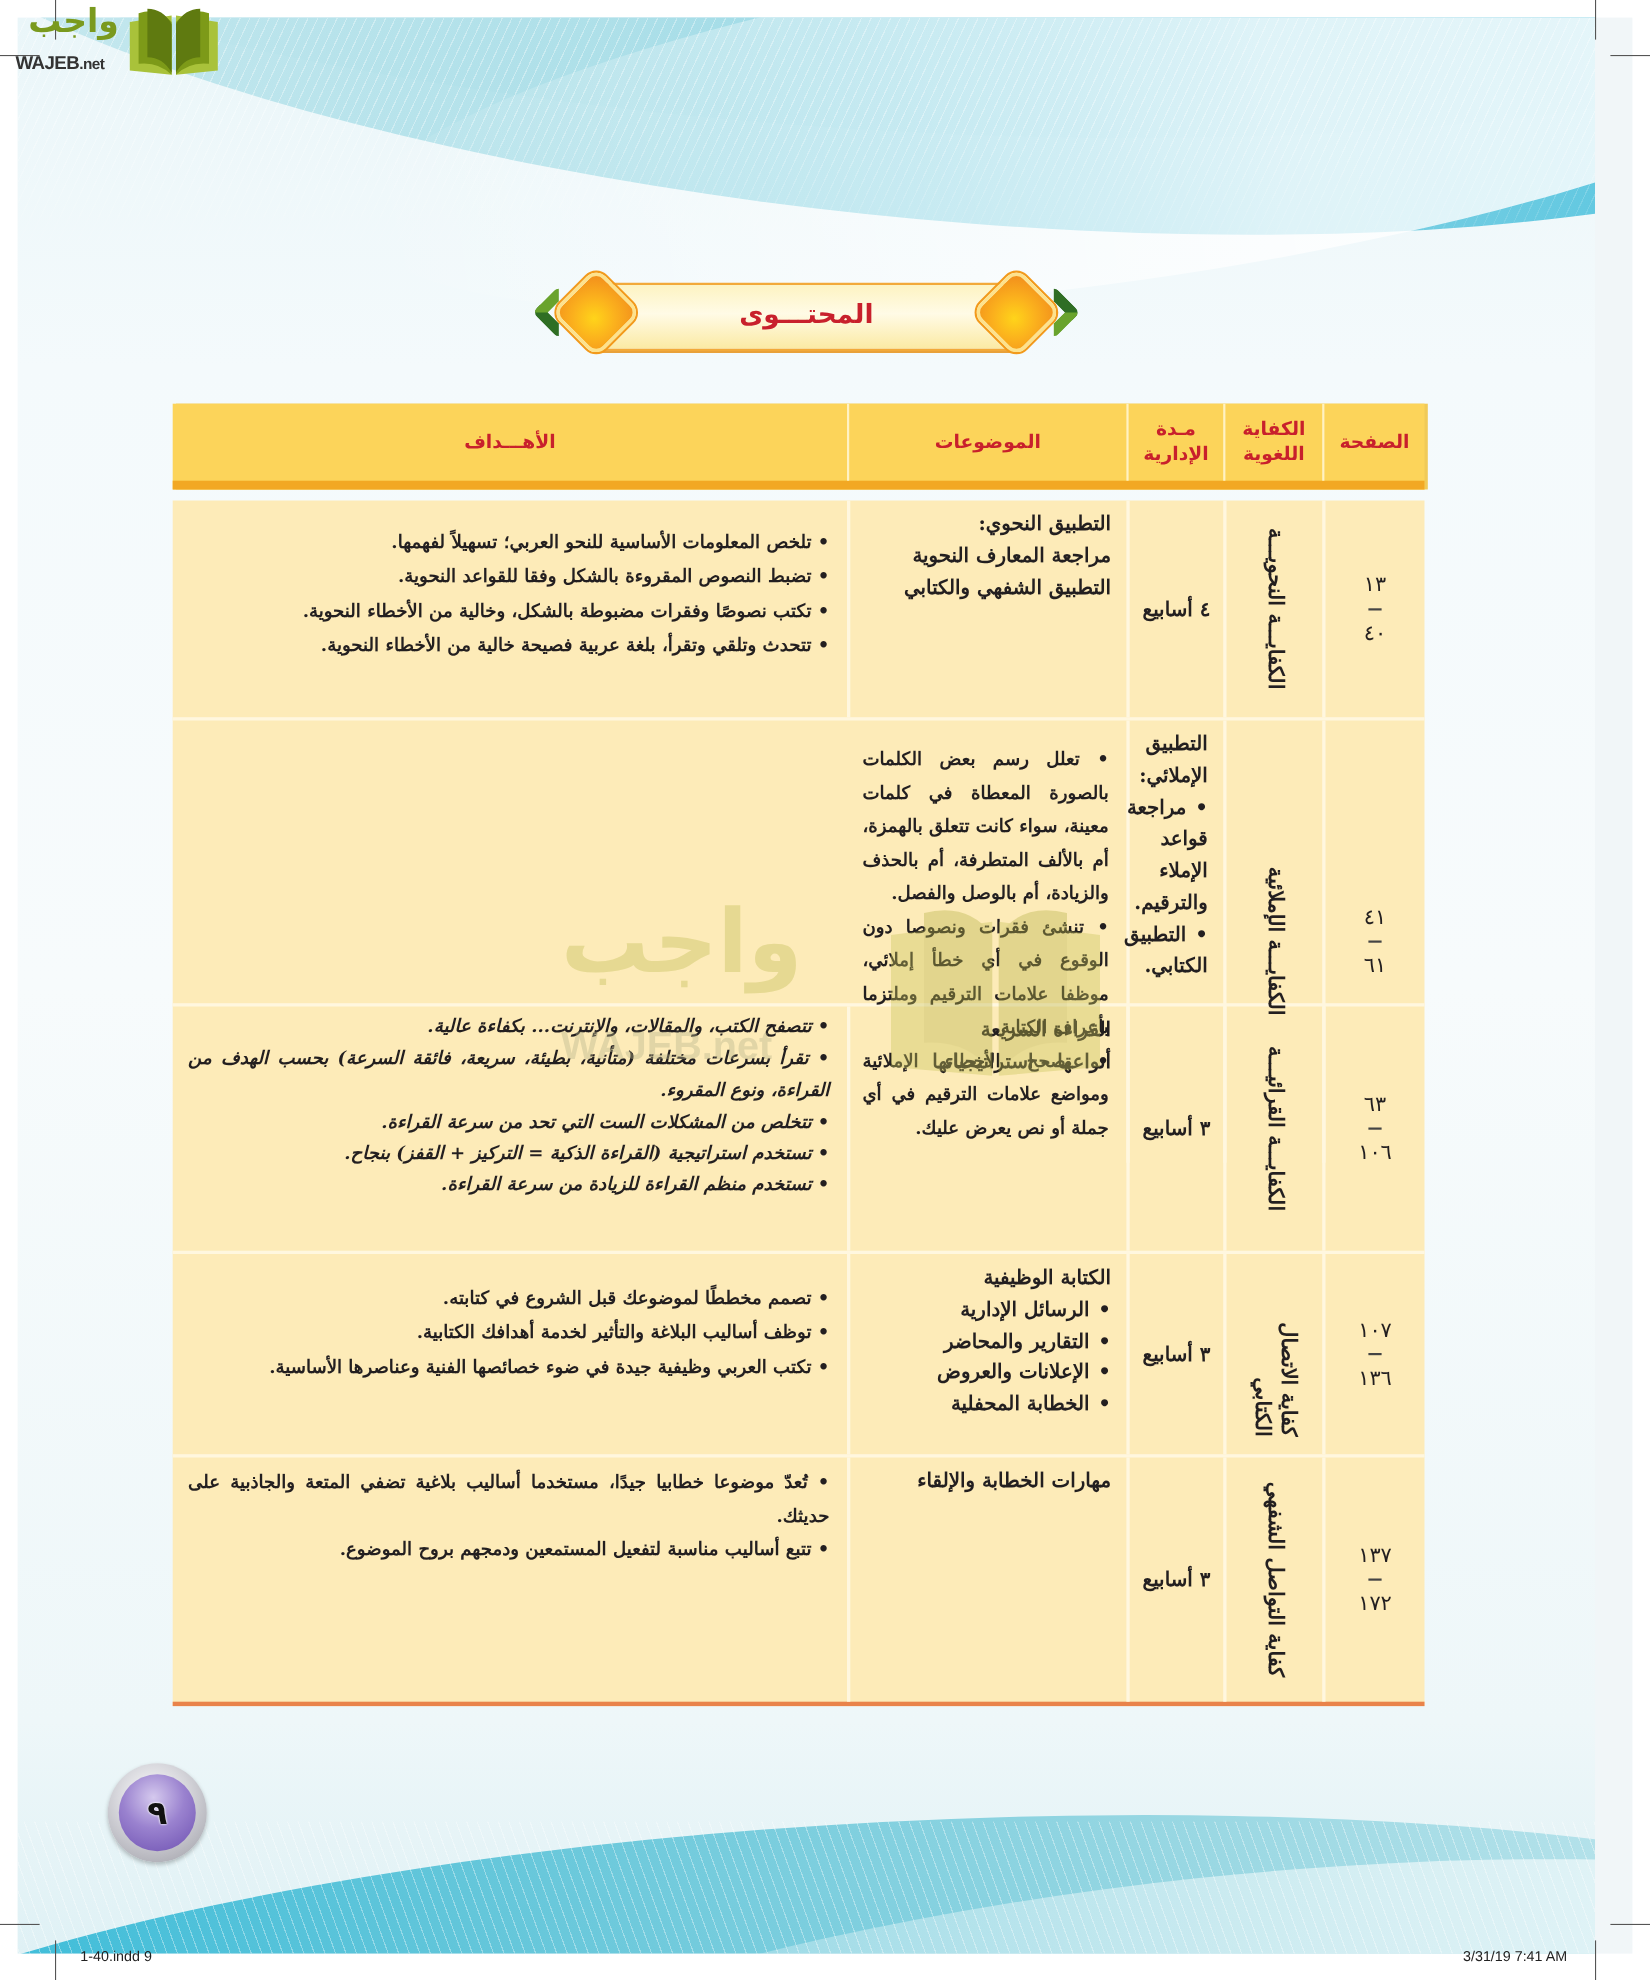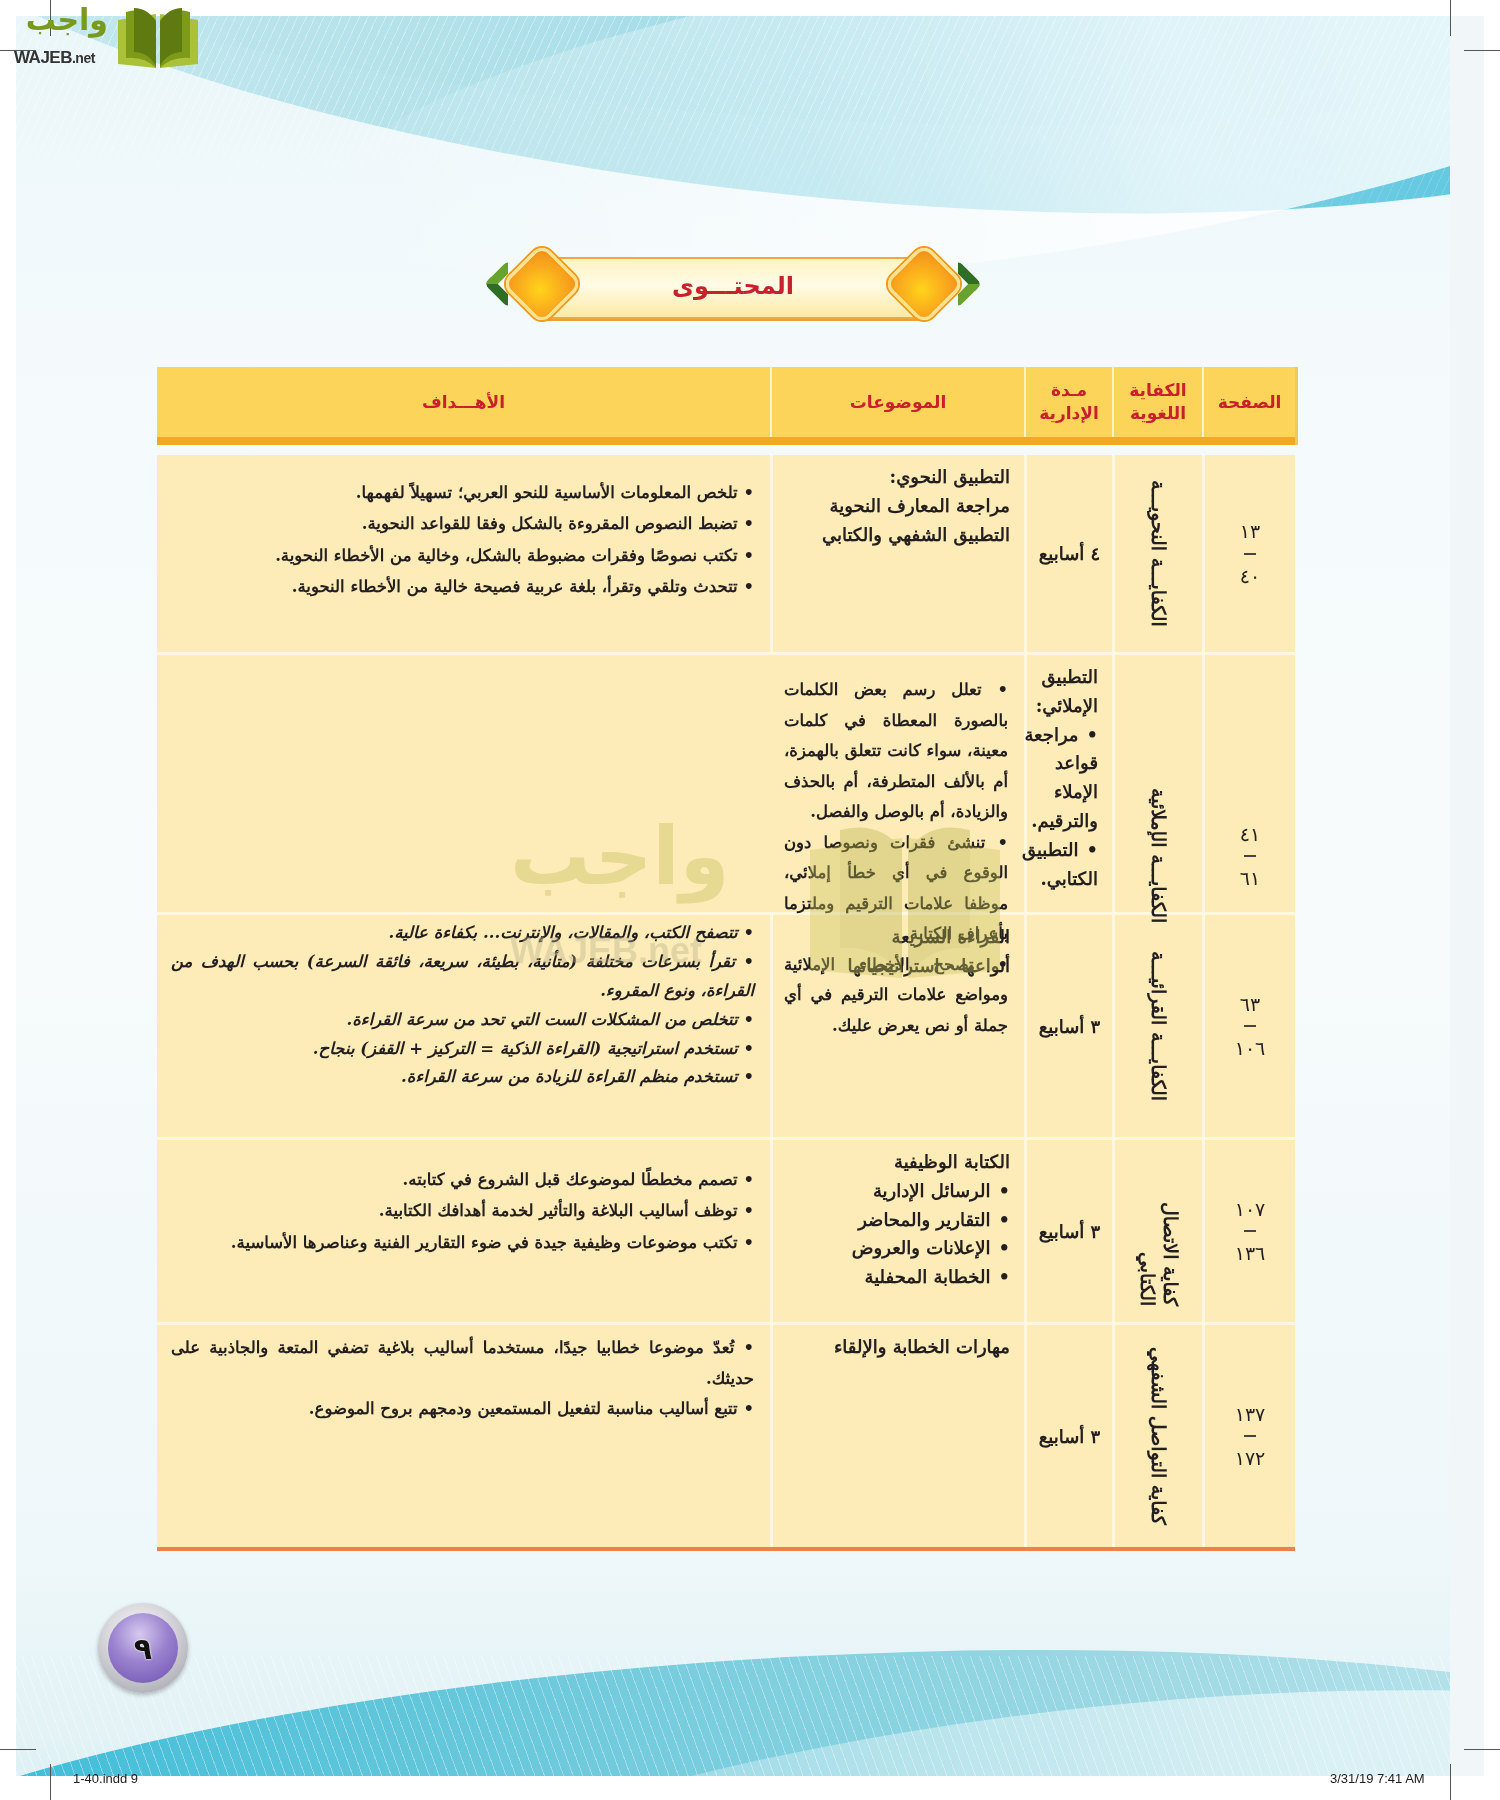--- a/index.html
+++ b/index.html
@@ -313,21 +313,21 @@
       <div class="td td-topic">
         <span>الكتابة الوظيفية</span>
         <span class="bul">الرسائل الإدارية</span>
         <span class="bul">التقارير والمحاضر</span>
         <span class="bul">الإعلانات والعروض</span>
         <span class="bul">الخطابة المحفلية</span>
       </div>
       <div class="td td-goal">
         <span class="g">تصمم مخططًا لموضوعك قبل الشروع في كتابته.</span>
         <span class="g">توظف أساليب البلاغة والتأثير لخدمة أهدافك الكتابية.</span>
-        <span class="g">تكتب موضوعات وظيفية جيدة في ضوء التقارير الفنية وعناصرها الأساسية.</span>
+        <span class="g">تكتب العربي وظيفية جيدة في ضوء خصائصها الفنية وعناصرها الأساسية.</span>
       </div>
     </div>
 
     <div class="tr row5">
       <div class="td td-page">
         <span>١٣٧</span>
         <span class="dash"></span>
         <span>١٧٢</span>
       </div>
       <div class="td td-comp">

